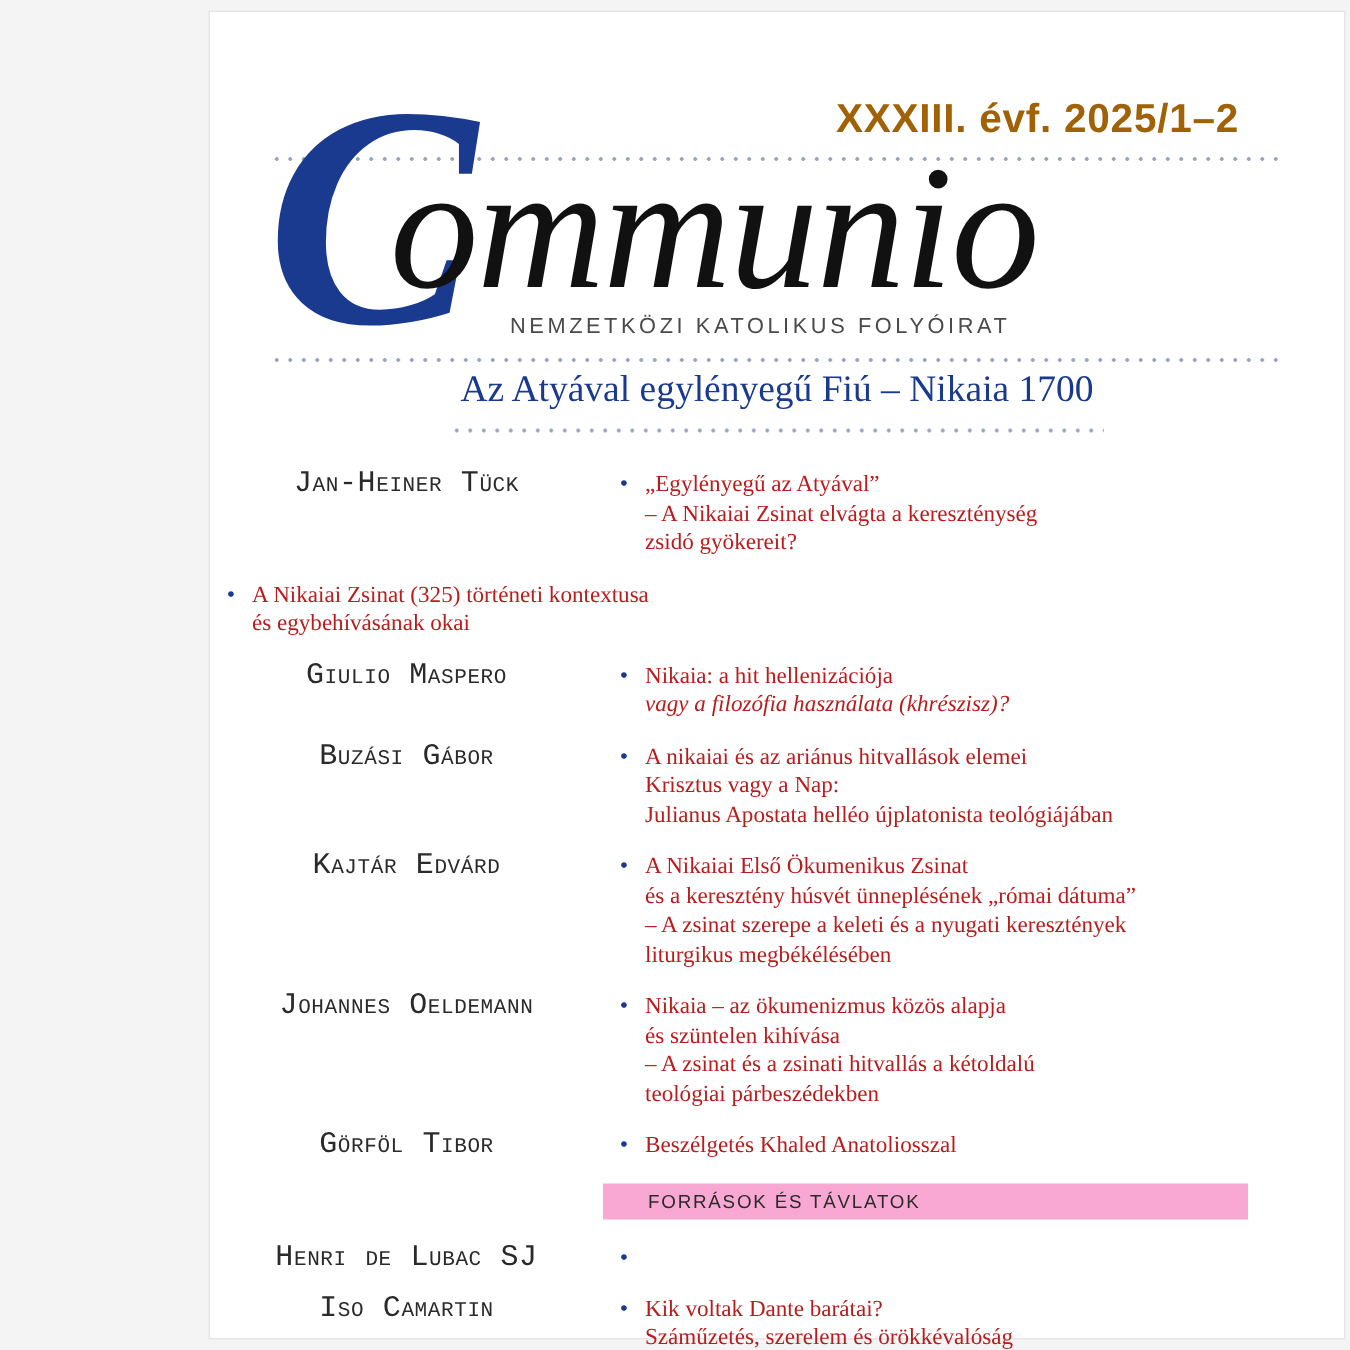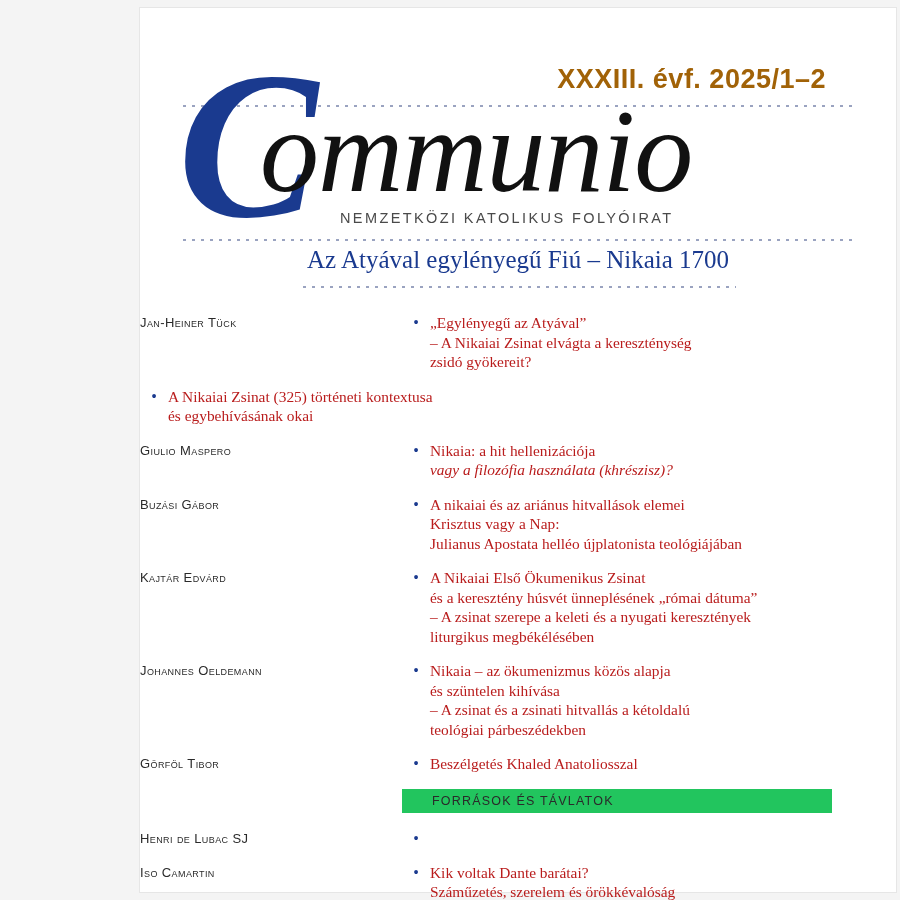--- a/index.html
+++ b/index.html
@@ -152,24 +152,24 @@
     top: 305px;
     width: 756px;
   }
   .toc-row {
     display: flex;
     align-items: flex-start;
     margin-bottom: 15px;
   }
   .author {
     width: 262px;
-    text-align: left;
+    text-align: center;
     padding-right: 0;
-    font-family: Liberation Sans, sans-serif;
-    font-size: 13px;
+    font-family: Liberation Mono, monospace;
+    font-size: 20px;
     color: #2a2a2a;
     font-variant: small-caps;
     letter-spacing: 0.4px;
     line-height: 19px;
   }
   .bullet {
     width: 28px;
     text-align: center;
     color: #1a3a8f;
     font-size: 16px;
@@ -183,21 +183,21 @@
     line-height: 19.5px;
   }
   .titles .ital {
     font-style: italic;
   }
 
   .section-bar {
     margin: 6px 0 16px 0;
     margin-left: 262px;
     width: 430px;
-    background: #22c55e;
+    background: #f9a8d4;
     height: 24px;
     display: flex;
     align-items: center;
     padding-left: 30px;
     box-sizing: border-box;
     font-family: "Liberation Sans", sans-serif;
     font-size: 12.5px;
     letter-spacing: 1.2px;
     color: #2a2a2a;
   }

